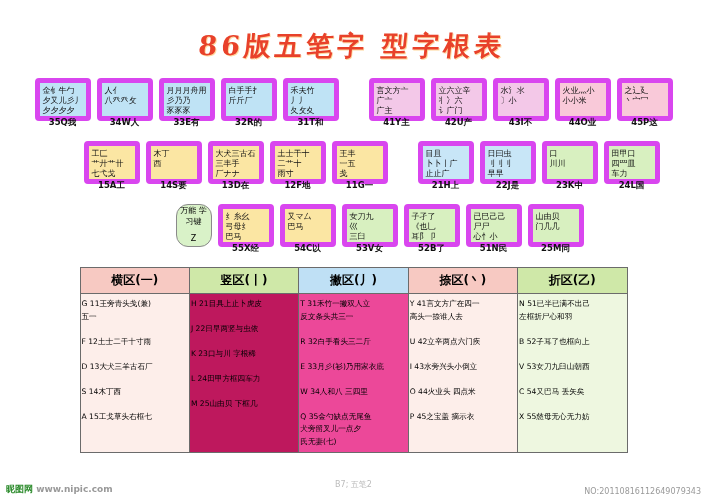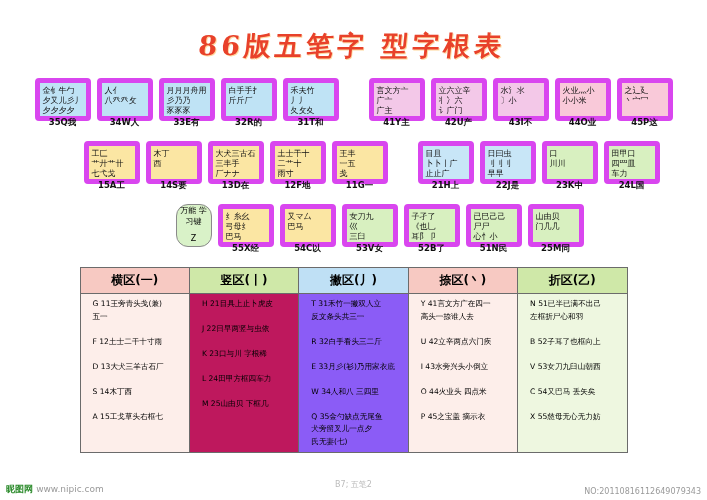--- a/index.html
+++ b/index.html
@@ -79,35 +79,35 @@
   table.zones th {
     border: 1px solid #6b6b6b;
     font-size: 12px;
     font-weight: bold;
     padding: 4px 0;
     font-family: "DejaVu Sans", "Liberation Sans", sans-serif;
   }
   table.zones td {
     border: 1px solid #6b6b6b;
     vertical-align: top;
-    padding: 4px 12px;
+    padding: 4px 1px;
     font-size: 7.6px;
     line-height: 1.65;
     white-space: pre-line;
     height: 120px;
   }
   .footer {
     position: absolute;
     left: 0; right: 0; bottom: 2px;
     height: 18px;
     font-size: 8px;
     color: #999;
   }
   .footer .wm-left { position:absolute; left: 6px; bottom: 2px; color:#2a8a2a; font-weight:bold; font-size:9px;}
-  .footer .wm-left span.grey { color:#999; font-weight: normal; }
+  .footer .wm-left span.grey { color:#999; font-weight: bold; }
   .footer .wm-mid { position:absolute; left: 50%; transform:translateX(-50%); bottom: 8px; color:#bbb;}
   .footer .wm-right { position:absolute; right: 6px; bottom: 2px; color:#999;}
 </style>
 </head>
 <body>
 
 <div id="title">86版五笔字 型字根表</div>
 
 <div class="kb">
 
@@ -293,21 +293,21 @@
 A 15工戈草头右框七</td>
     <td style="background:#be185d">H 21目具上止卜虎皮
 
 J 22日早两竖与虫依
 
 K 23口与川  字根稀
 
 L 24田甲方框四车力
 
 M 25山由贝  下框几</td>
-    <td style="background:#8b5cf6">T 31禾竹一撇双人立
+    <td style="background:#ec4899">T 31禾竹一撇双人立
     反文条头共三一
 
 R 32白手看头三二斤
 
 E 33月彡(衫)乃用家衣底
 
 W 34人和八   三四里
 
 Q 35金勺缺点无尾鱼
     犬旁留叉儿一点夕

